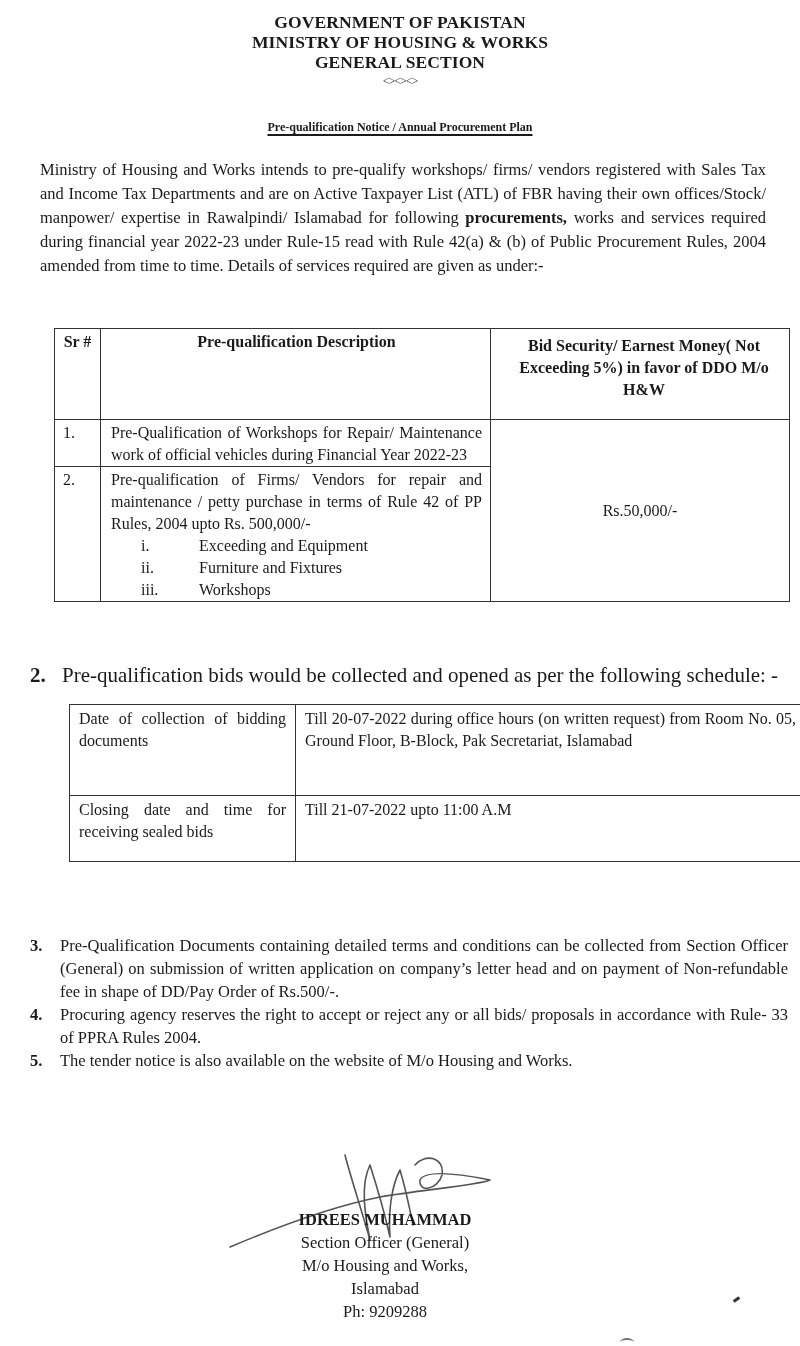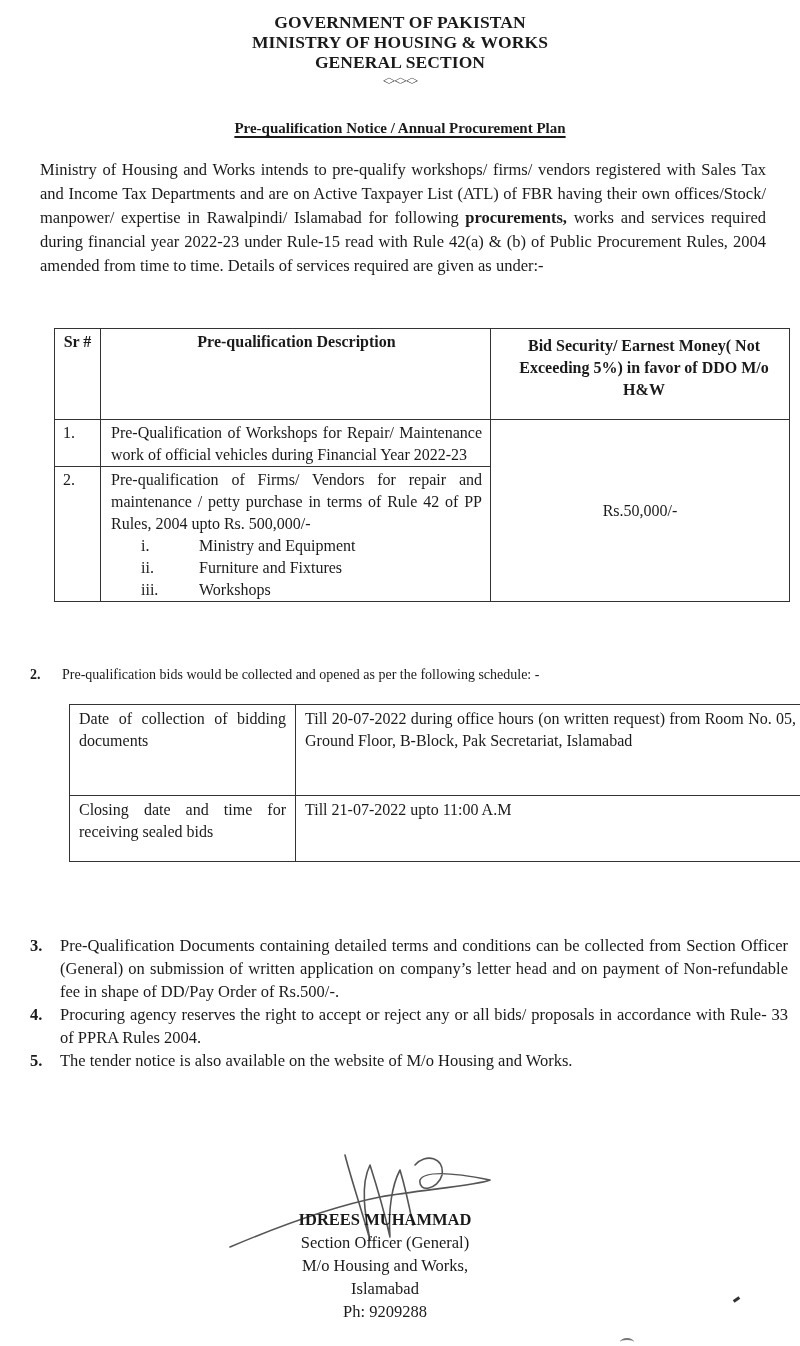--- a/index.html
+++ b/index.html
@@ -6,21 +6,21 @@
   body {
     width: 800px; height: 1346px; position: relative; overflow: hidden;
     font-family: "Liberation Serif", "DejaVu Serif", serif;
     color: #1a1a1a;
   }
   .header { position: absolute; top: 12px; left: 0; width: 800px; text-align: center; }
   .header .line { font-weight: bold; font-size: 17.5px; line-height: 20px; letter-spacing: 0.1px; }
   .header .ornament { font-size: 12px; line-height: 14px; margin-top: 2px; letter-spacing: -1px; }
   .notice-title {
     position: absolute; top: 120px; left: 0; width: 800px; text-align: center;
-    font-weight: bold; font-size: 15px;
+    font-weight: bold; font-size: 12px;
   }
   .notice-title span { text-decoration: underline; text-decoration-thickness: 1.5px; text-underline-offset: 3px; }
   .intro {
     position: absolute; top: 158px; left: 40px; width: 726px;
     font-size: 16.5px; line-height: 24px; text-align: justify; text-align-last: left;
   }
   .intro b { font-weight: bold; }
 
   table { border-collapse: collapse; position: absolute; }
   td, th { border: 1.3px solid #333; vertical-align: top; font-size: 16px; line-height: 22px; }
@@ -31,21 +31,21 @@
   .t1 .c-bid { text-align: center; padding: 6px 2px 0 10px; }
   .t1 thead tr { height: 91px; margin-top: 47px; }
   .t1 thead th.c-desc { text-align: right; text-align-last: center; }
   .t1 td.c-sr { text-align: left; padding-left: 8px; }
   .t1 td.bid-cell { vertical-align: middle; text-align: center; }
   .sublist { margin: 0; padding: 0; list-style: none; }
   .sublist li { display: flex; line-height: 22px; }
   .sublist .num { width: 58px; padding-left: 30px; box-sizing: content-box; }
 
   .section2 {
-    position: absolute; top: 664px; left: 30px; width: 760px; font-size: 14px; line-height: 22px;
+    position: absolute; top: 664px; left: 30px; width: 760px; font-size: 21px; line-height: 22px;
   }
   .num-bold { font-weight: bold; display: inline-block; width: 32px; }
 
   .t2 { top: 704px; left: 69px; width: 737px; }
   .t2 td { padding: 3px 9px 0 9px; text-align: justify; text-align-last: left; }
   .t2 td.lbl { width: 207px; }
   .t2 tr.r1 { height: 91px; }
   .t2 tr.r2 { height: 66px; }
   .t2 tr.r3 { height: 70px; }
 
@@ -93,21 +93,21 @@
       <td class="c-desc">Pre-Qualification of Workshops for Repair/ Maintenance work of official vehicles during Financial Year 2022-23</td>
       <td class="bid-cell" rowspan="2">Rs.50,000/-</td>
     </tr>
     <tr>
       <td class="c-sr">2.</td>
       <td class="c-desc">
         <div>Pre-qualification of Firms/ Vendors for repair and maintenance / petty purchase in terms of Rule 42 of PP Rules, 2004  upto Rs. 500,000/-</div>
         <ul class="sublist">
           <li>
               <span class="num">i.</span>
-              <span>Ministry and Equipment</span>
+              <span>Exceeding and Equipment</span>
             </li>
           <li>
               <span class="num">ii.</span>
               <span>Furniture and Fixtures</span>
             </li>
           <li>
               <span class="num">iii.</span>
               <span>Workshops</span>
             </li>
         </ul>

